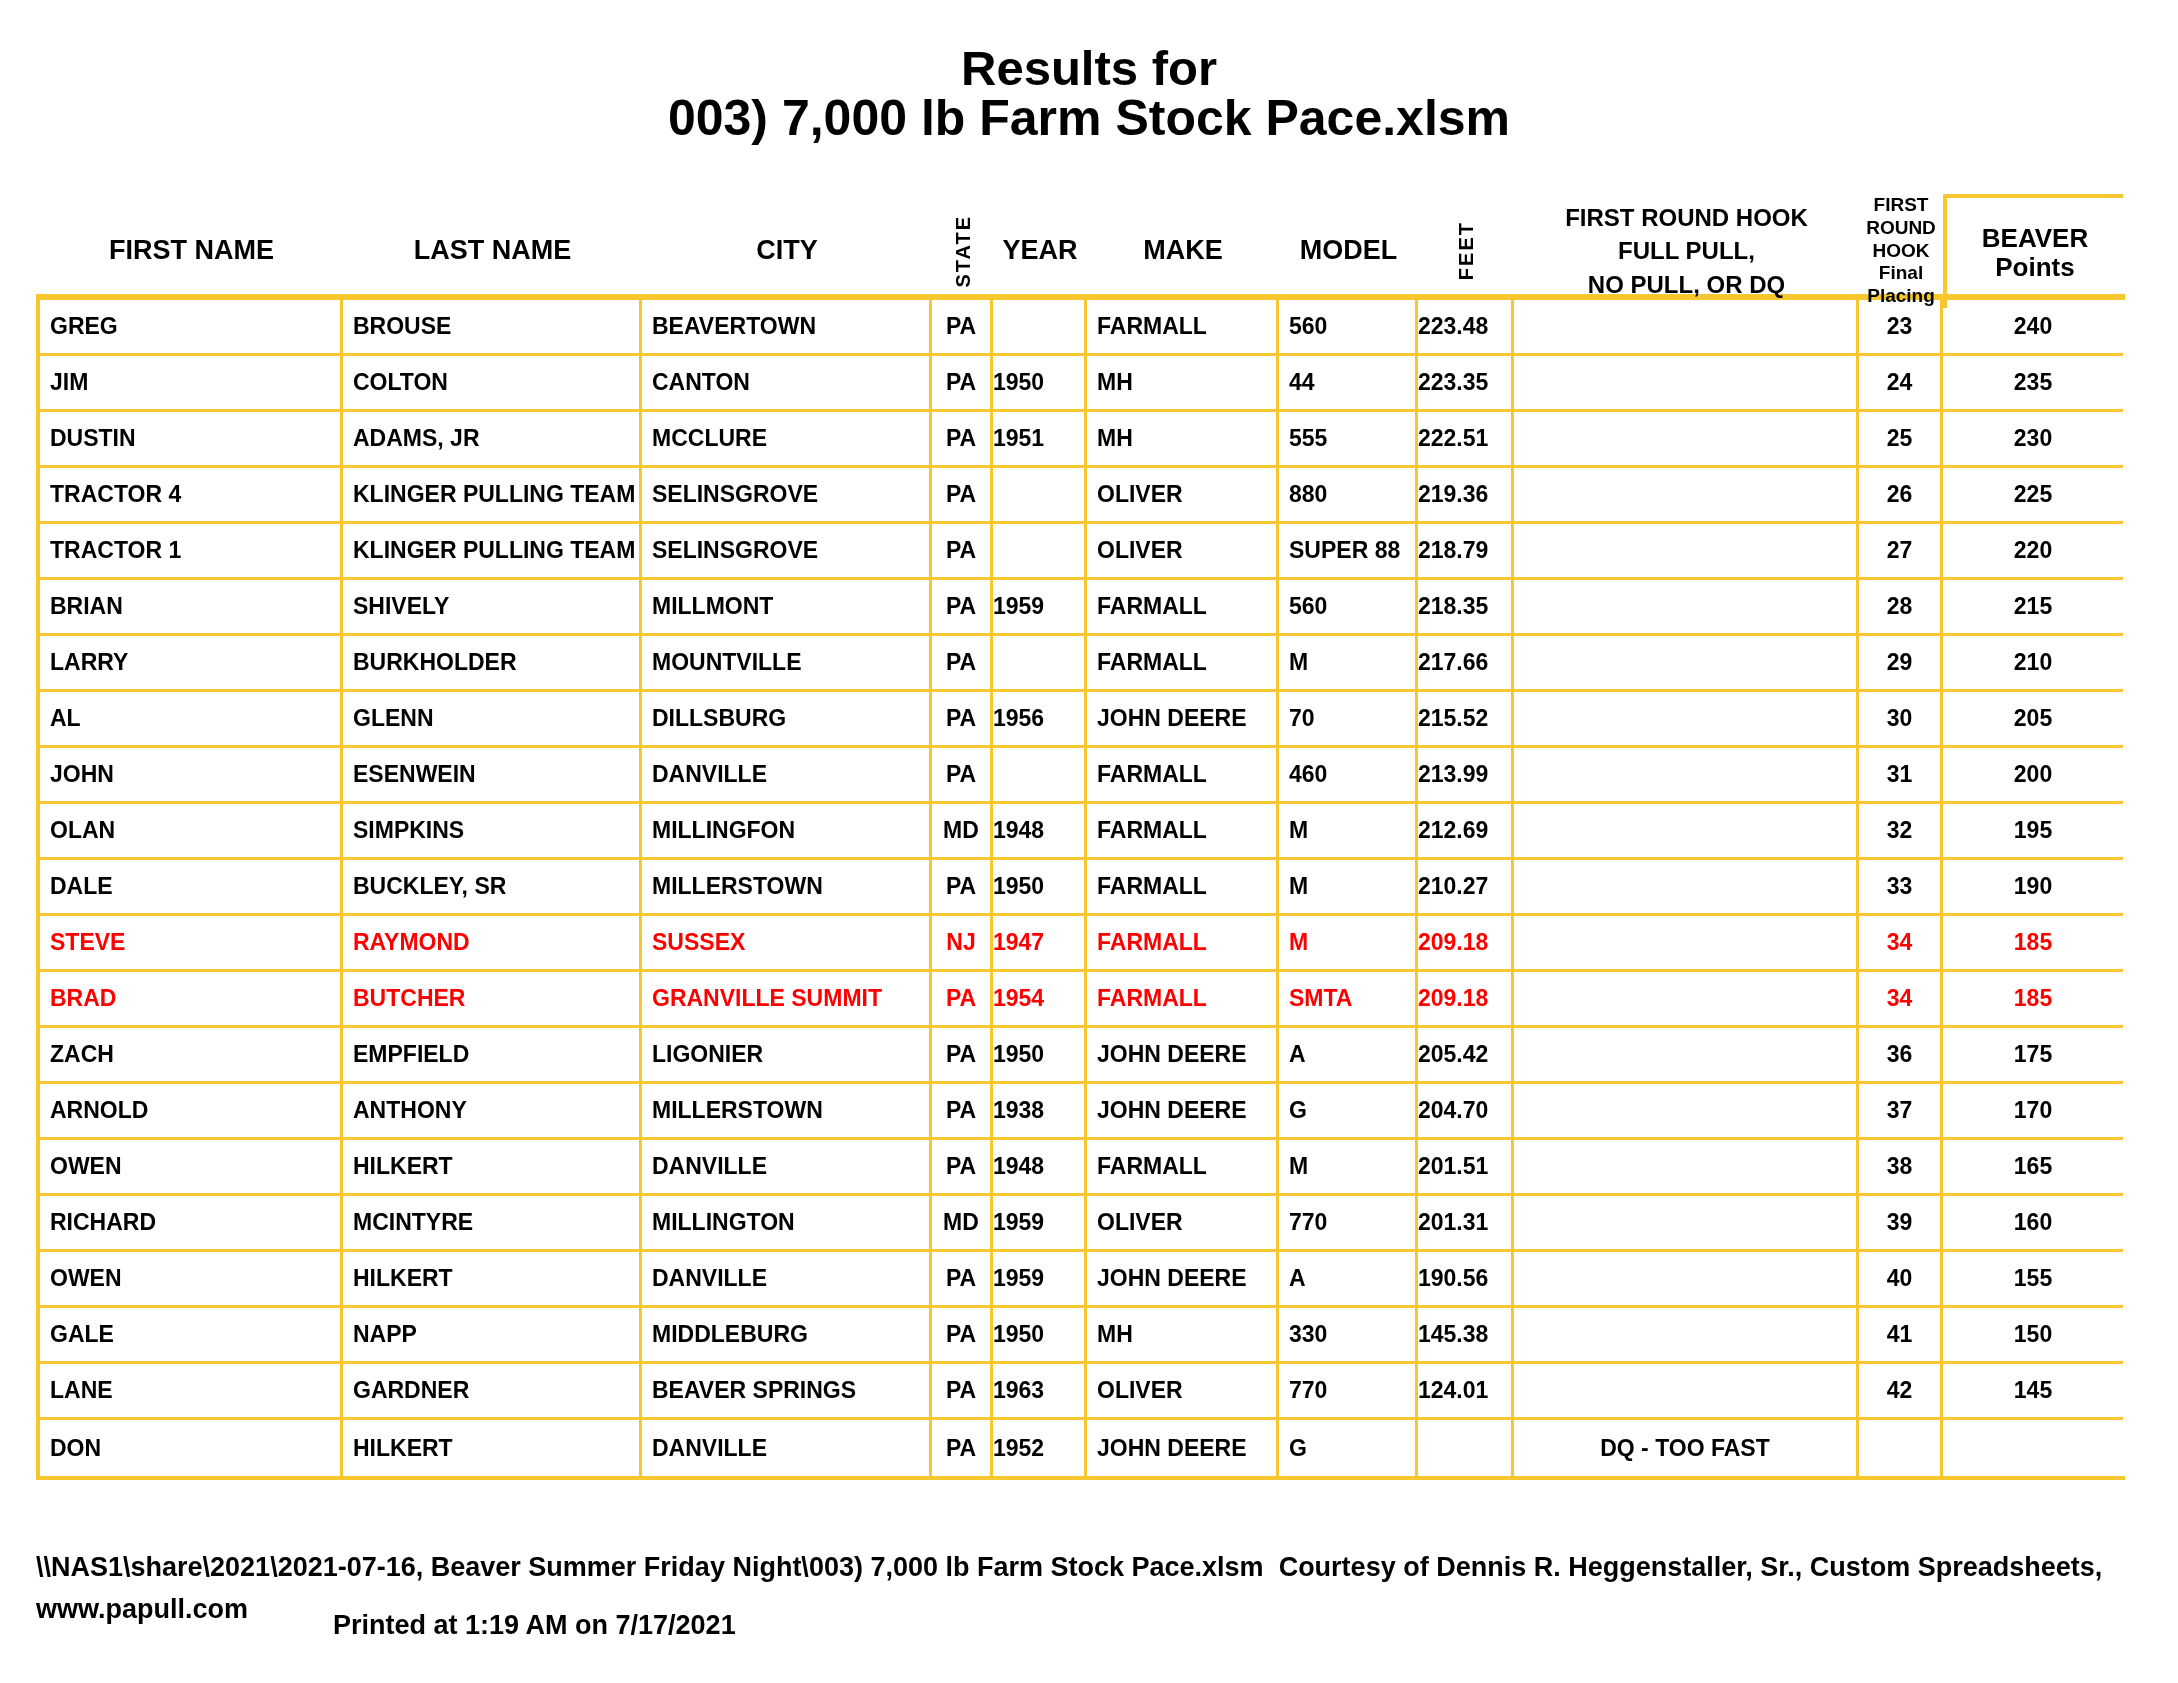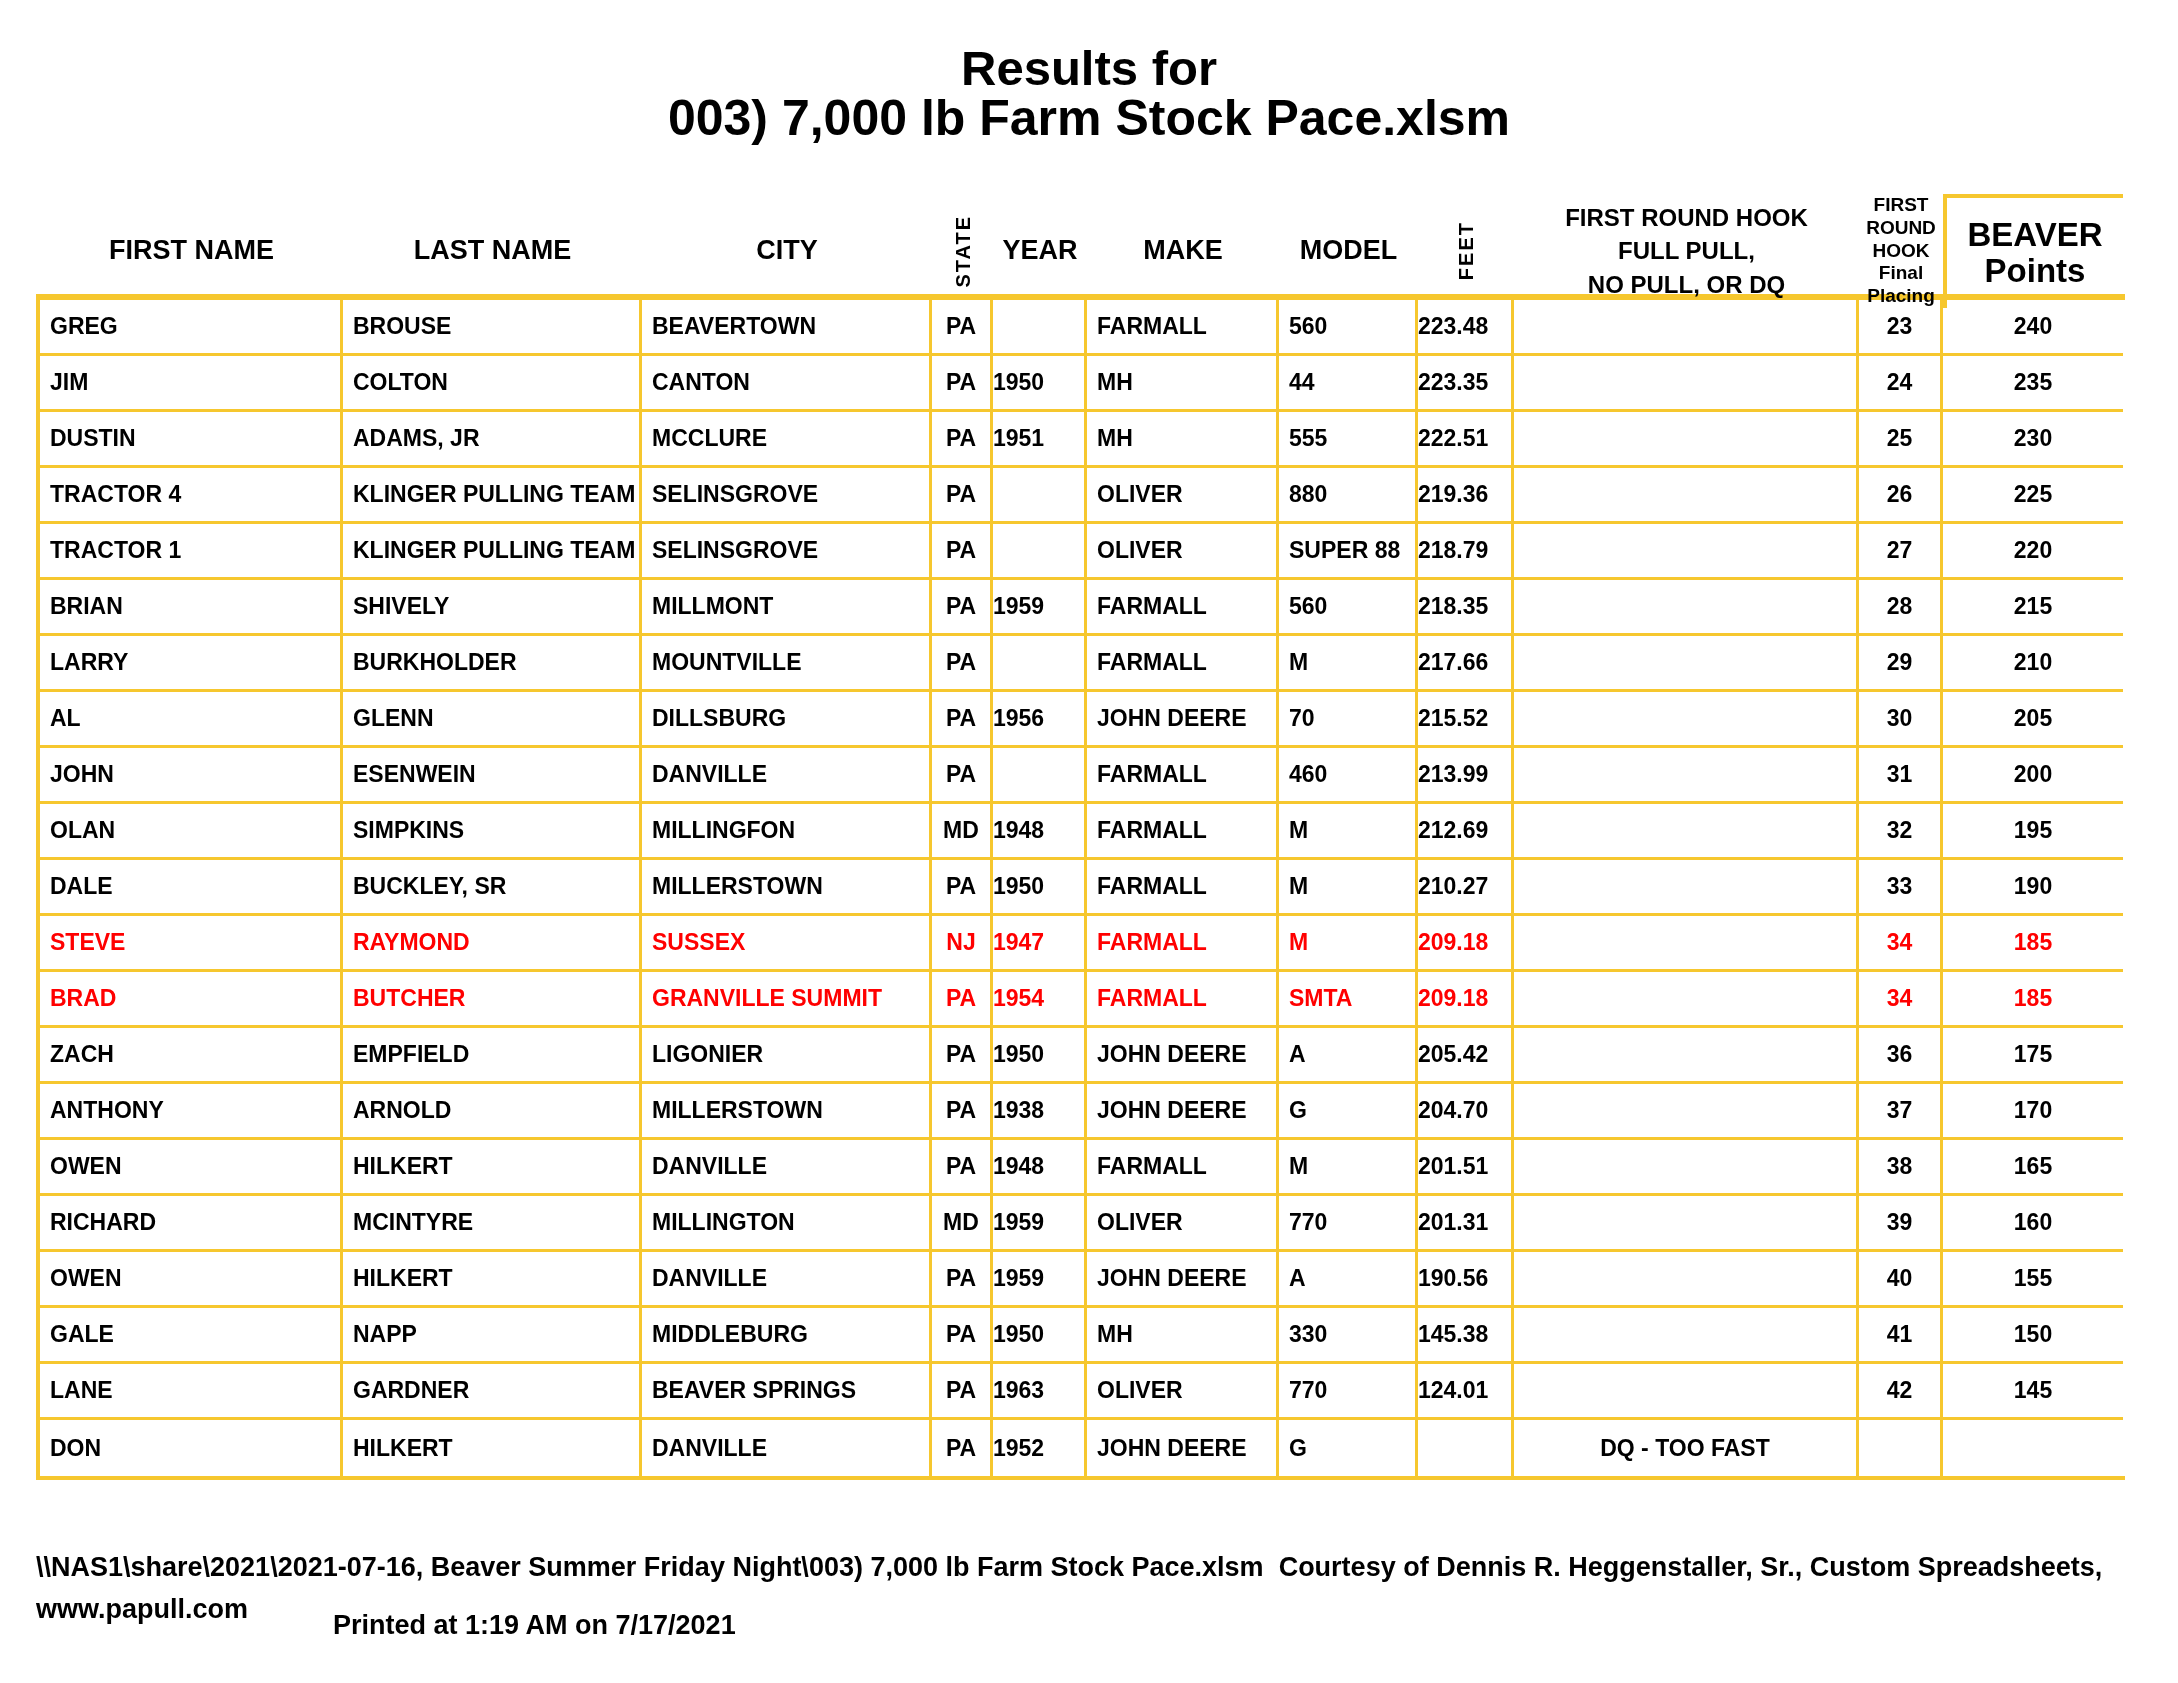--- a/index.html
+++ b/index.html
@@ -15,21 +15,21 @@
   .table-wrap{position:absolute;left:36px;top:194px;width:2089px;}
   .grid-cols{display:grid;grid-template-columns:303px 299px 290px 61px 94px 192px 139px 96px 345px 84px 180px;}
 
   
   #header-row{height:100px;padding-left:4px;}
   .hcell{display:flex;align-items:center;justify-content:center;text-align:center;}
   .htext{font-size:27px;line-height:1.1;}
   .hcell.col-hook .htext{font-size:24px;line-height:1.4;}
   .hcell.col-placing .htext{font-size:19px;line-height:1.2;}
   .hcell.col-points{border-top:4px solid var(--grid);border-left:4px solid var(--grid);}
-  .hcell.col-points .htext{font-size:33px;}
+  .hcell.col-points .htext{font-size:26px;}
   .vtext{writing-mode:vertical-rl;transform:rotate(180deg);font-size:20px;letter-spacing:2px;line-height:1;}
 
   
   #data-grid{
     border-top:6px solid var(--grid);
     border-left:4px solid var(--grid);
     border-bottom:4px solid var(--grid);
     grid-auto-rows:56px;
   }
   .cell{
@@ -245,22 +245,22 @@
       <div class="cell col-last_name">EMPFIELD</div>
       <div class="cell col-city">LIGONIER</div>
       <div class="cell col-state">PA</div>
       <div class="cell col-year">1950</div>
       <div class="cell col-make">JOHN DEERE</div>
       <div class="cell col-model">A</div>
       <div class="cell col-feet">205.42</div>
       <div class="cell col-hook"></div>
       <div class="cell col-placing">36</div>
       <div class="cell col-points">175</div>
+      <div class="cell col-last_name">ARNOLD</div>
       <div class="cell col-first_name">ANTHONY</div>
-      <div class="cell col-last_name">ARNOLD</div>
       <div class="cell col-city">MILLERSTOWN</div>
       <div class="cell col-state">PA</div>
       <div class="cell col-year">1938</div>
       <div class="cell col-make">JOHN DEERE</div>
       <div class="cell col-model">G</div>
       <div class="cell col-feet">204.70</div>
       <div class="cell col-hook"></div>
       <div class="cell col-placing">37</div>
       <div class="cell col-points">170</div>
       <div class="cell col-first_name">OWEN</div>

